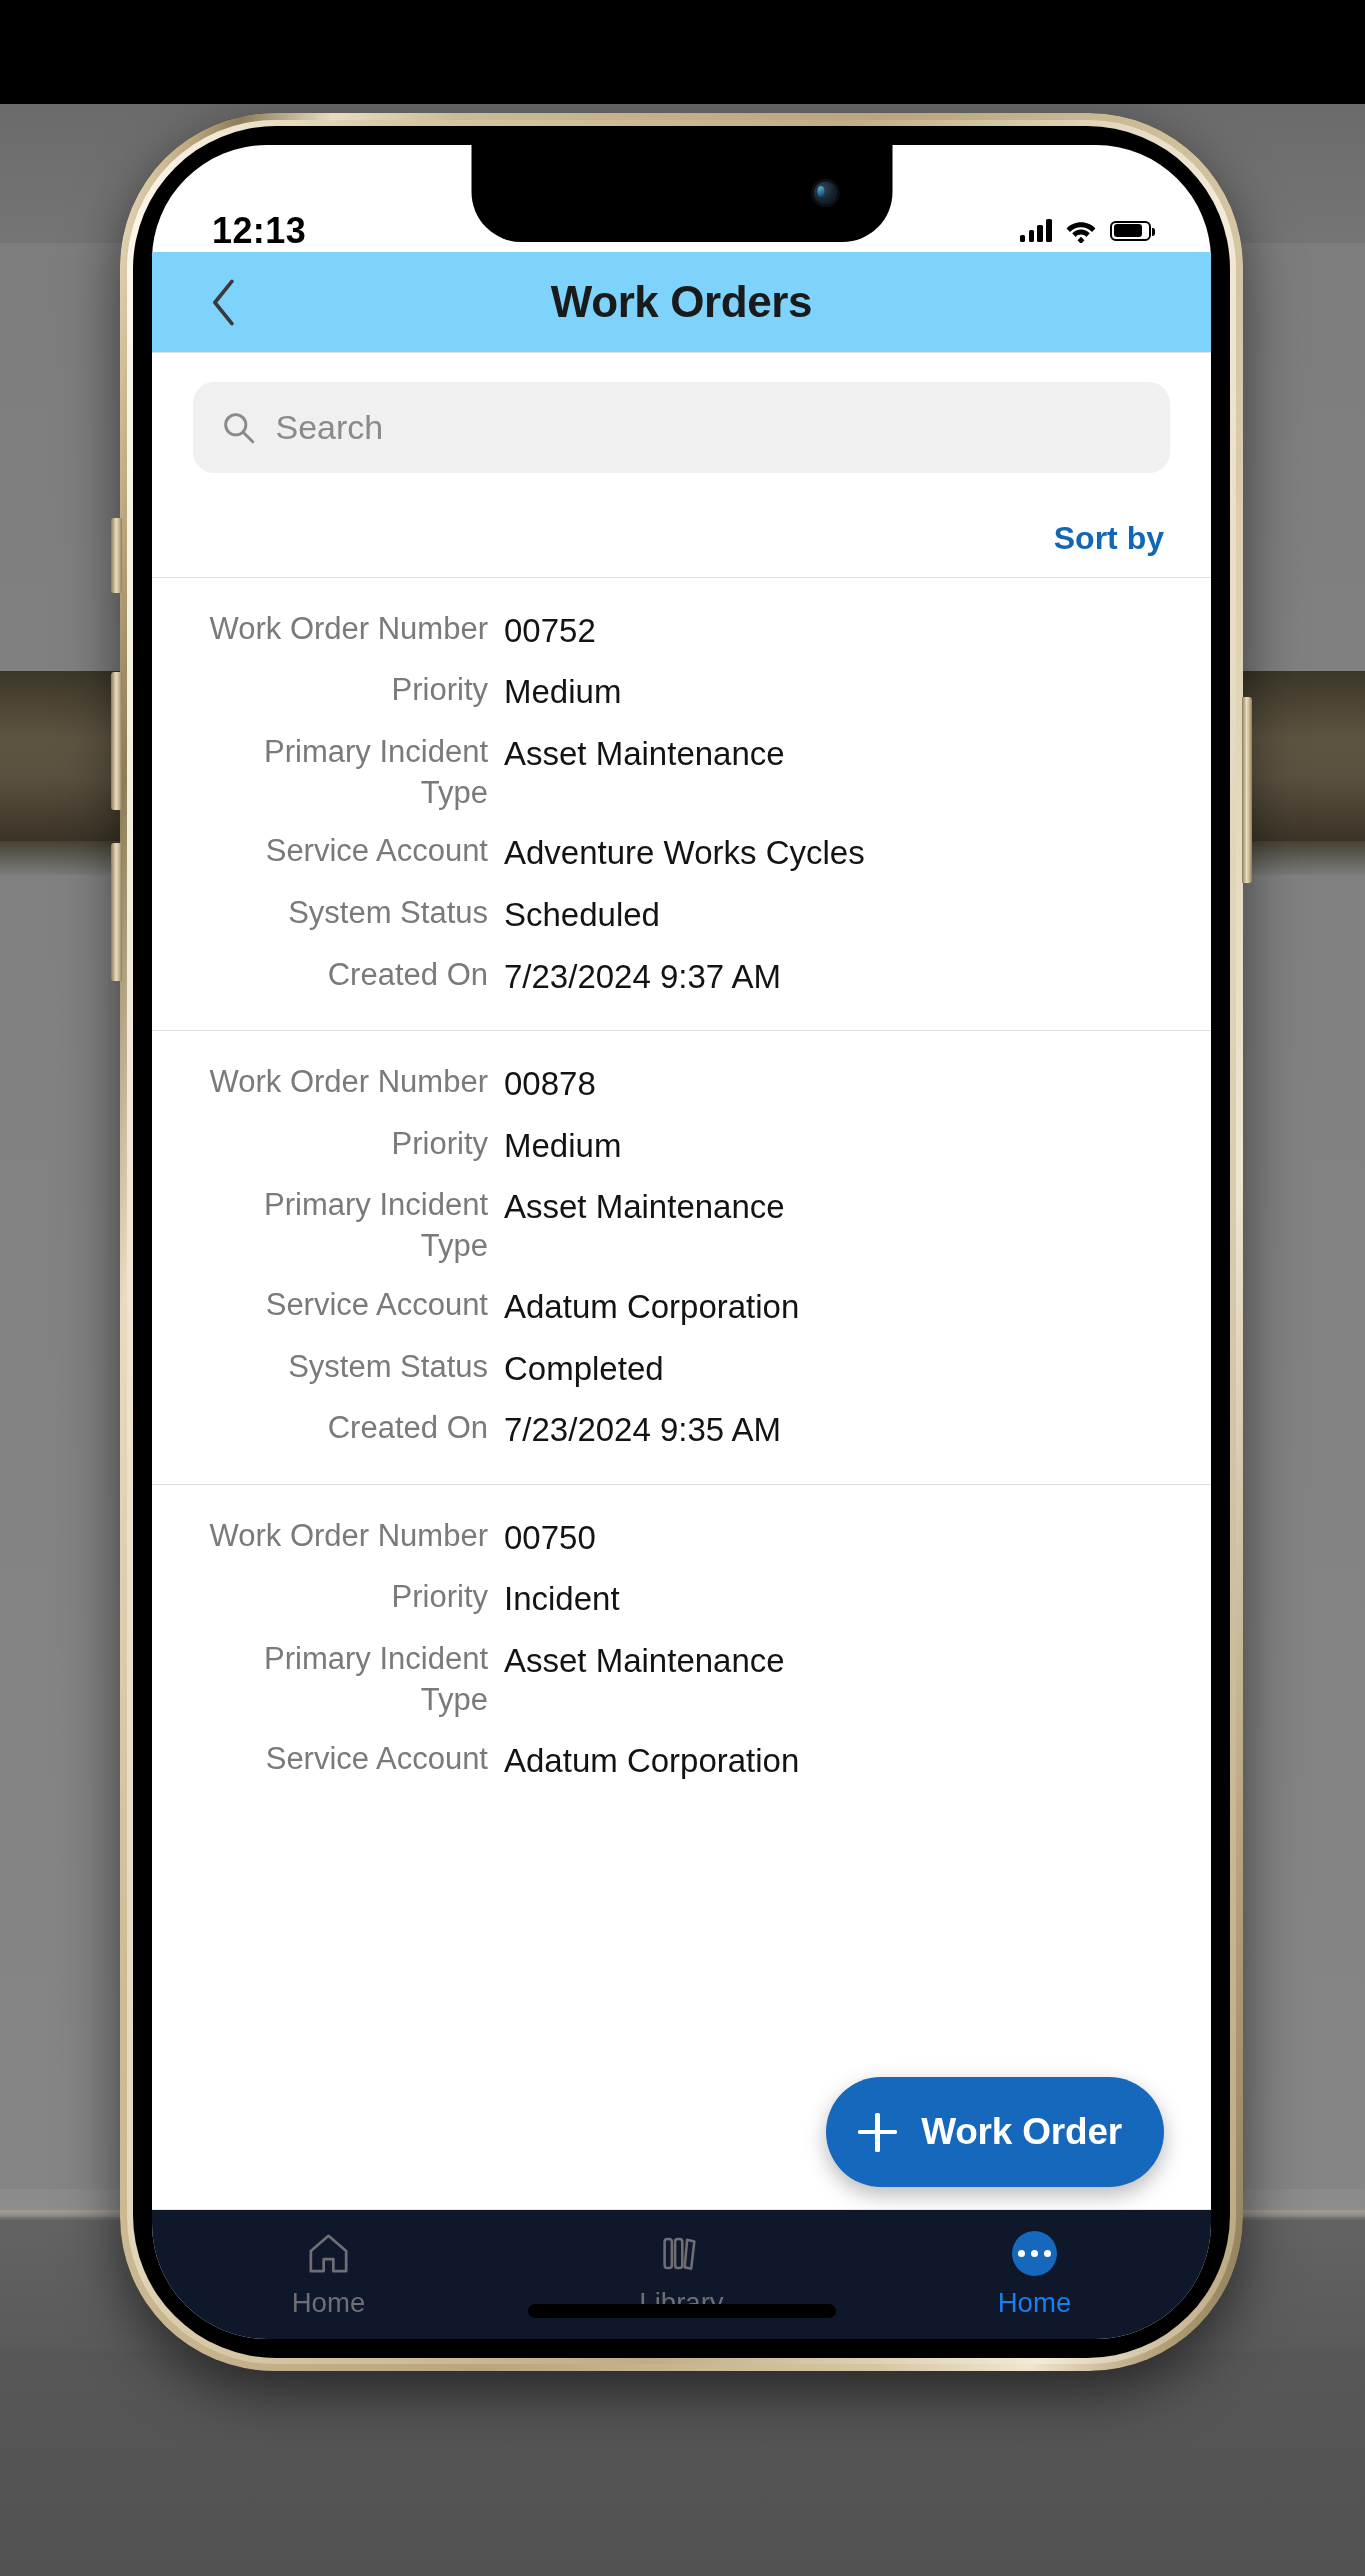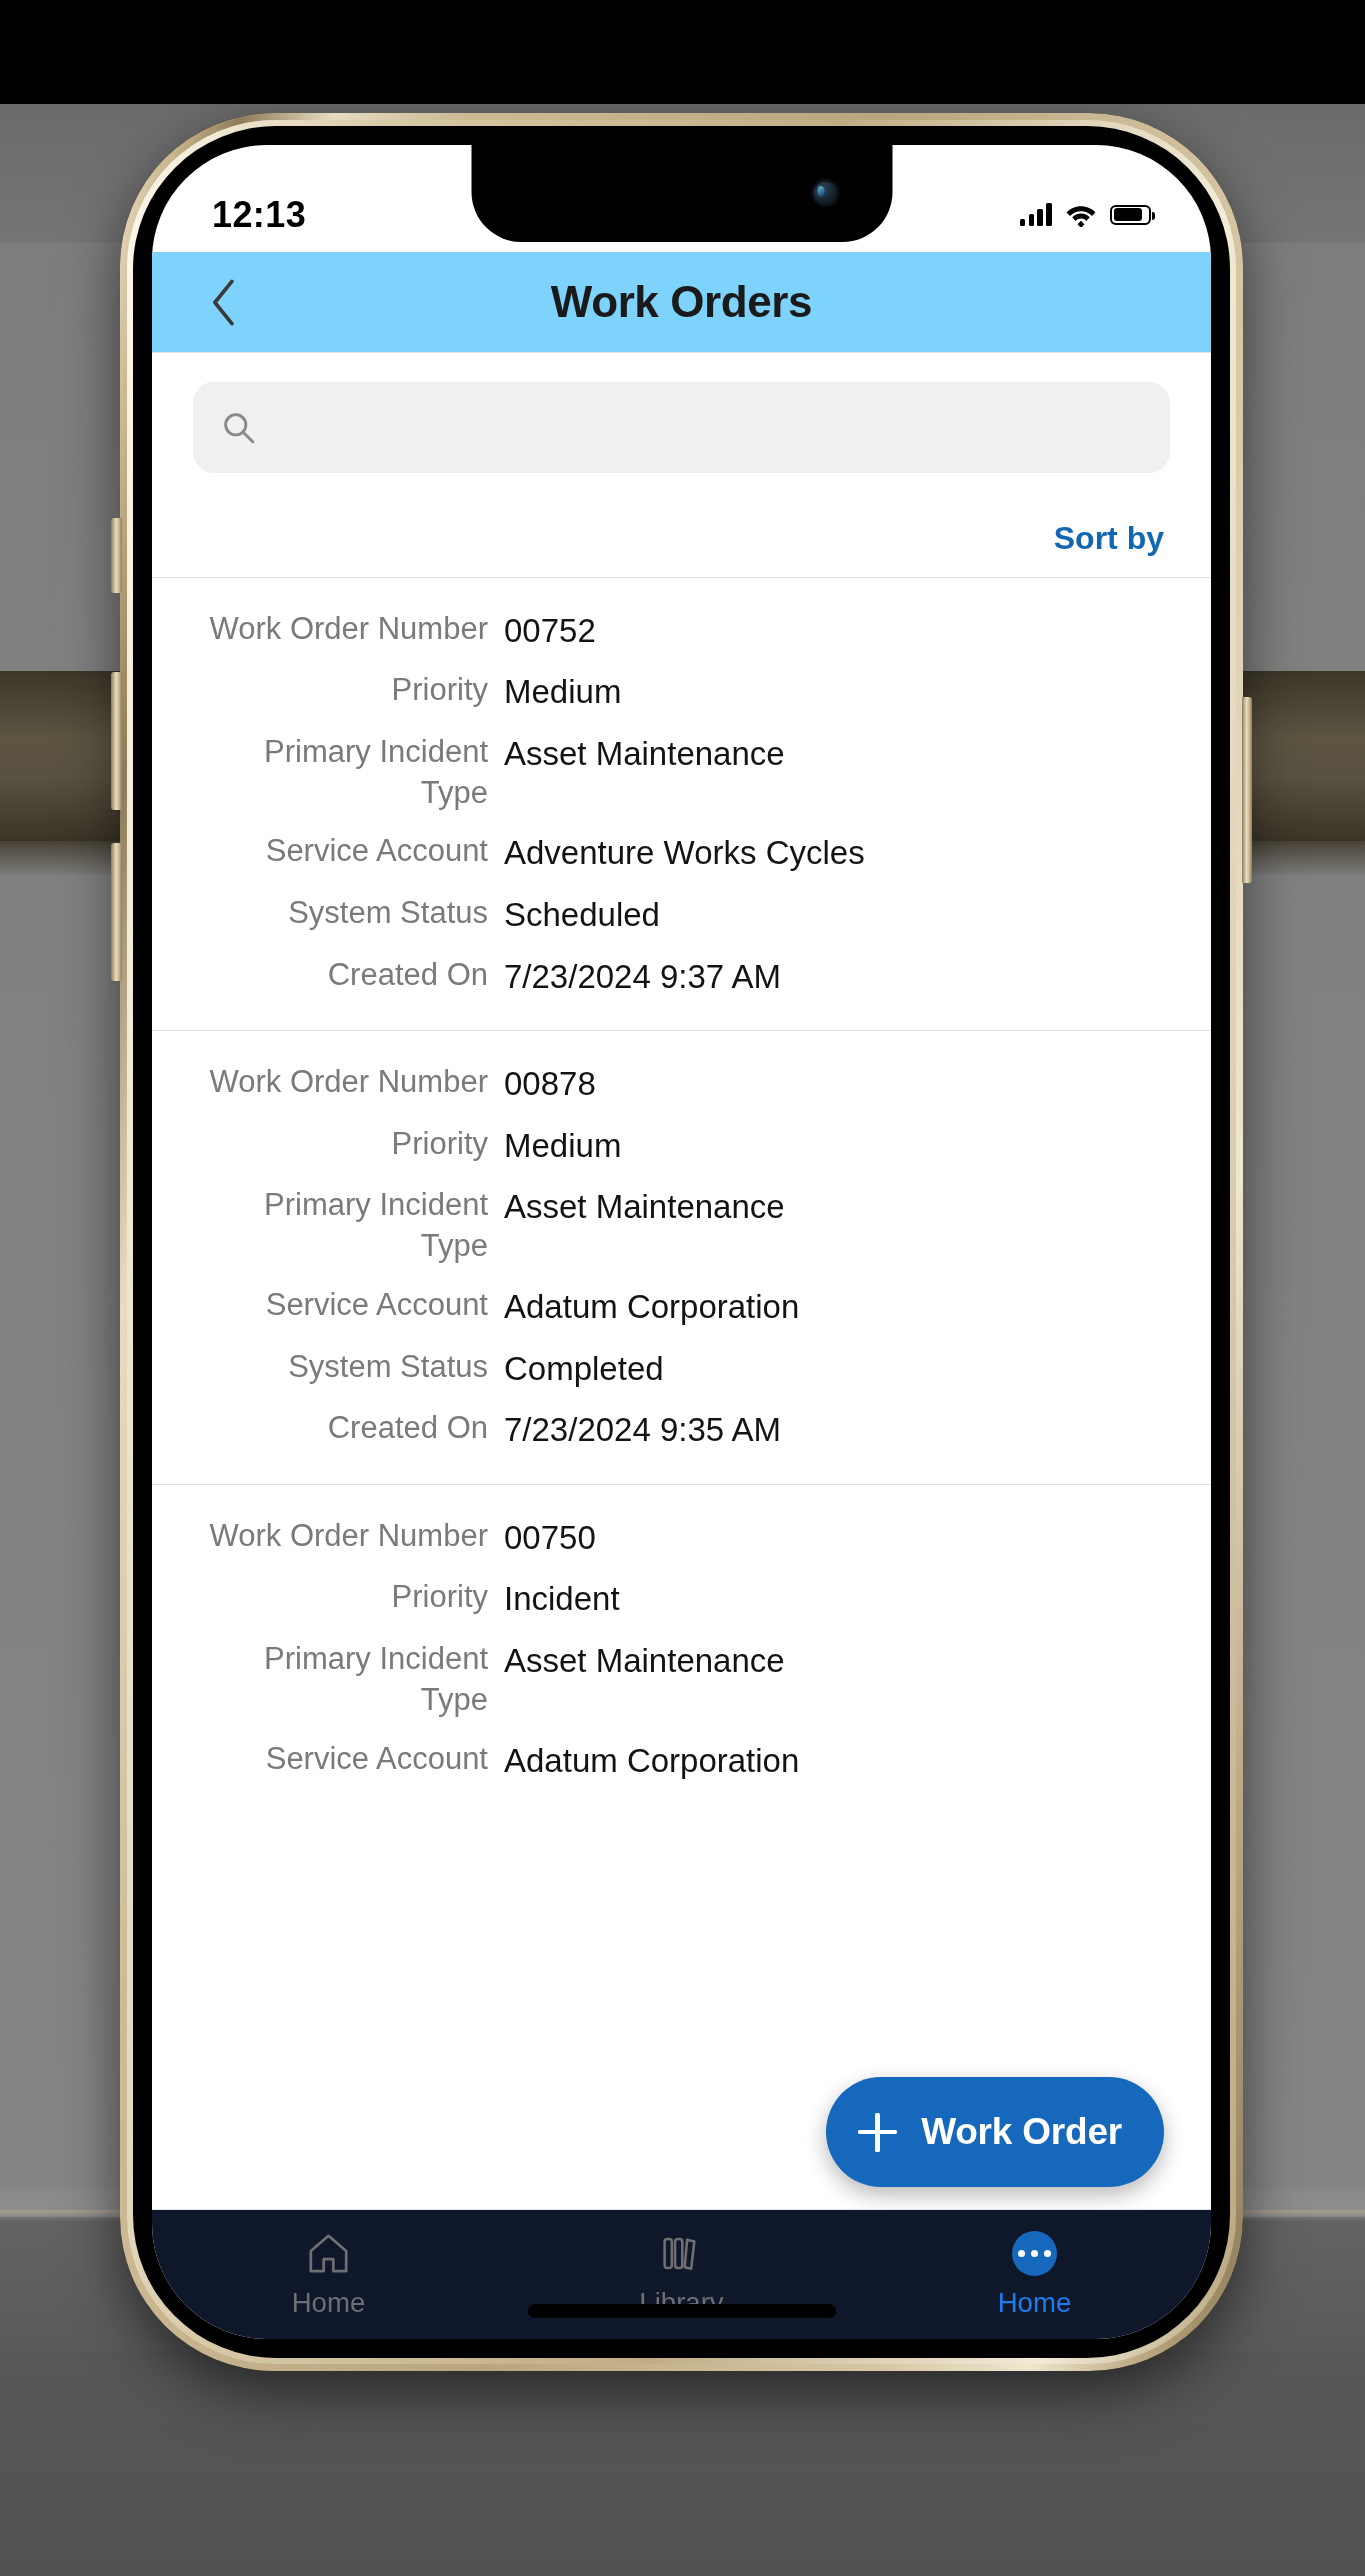--- a/index.html
+++ b/index.html
@@ -108,21 +108,21 @@
   }
   #notch .camera:after{
     content:""; position:absolute; left:5.7px; top:6.5px;
     width:7.3px; height:11.3px; border-radius:50%;
     background:linear-gradient(150deg,#7fd3c8,#2b6fa8 60%,#1b3350);
     opacity:.9;
   }
 
   
   #statusbar {
-    position:absolute; left:0; right:0; top:0;
+    position:absolute; left:0; right:0; top:16px;
     height:107px;
     display:flex; align-items:center; justify-content:space-between;
     padding:32px 60px 0 60px;
     z-index:30;
   }
   #statusbar .clock {
     font-size:36px; font-weight:600; color:#000; letter-spacing:0.4px;
   }
   #statusbar .right-icons { display:flex; align-items:center; gap:13px; }
   .sig { display:flex; align-items:flex-end; gap:3.2px; height:23px; }
@@ -322,20 +322,21 @@
     <div id="content">
 
       <div id="searchwrap">
         <div id="searchbar">
           <span class="mag">
             <svg width="34" height="34" viewBox="0 0 42 42">
               <circle cx="17" cy="17" r="12.5" fill="none" stroke="#8a8a8e" stroke-width="3.6"></circle>
               <line x1="26.5" y1="26.5" x2="38" y2="38" stroke="#8a8a8e" stroke-width="3.6" stroke-linecap="round"></line>
             </svg>
           </span>
+          <input type="text" placeholder="Search" style="">
         </div>
       </div>
 
       <div id="sortrow">
         <span class="sortby">Sort by</span>
       </div>
 
       <div class="record">
         <div class="frow">
           <div class="flabel">Work Order Number</div>

